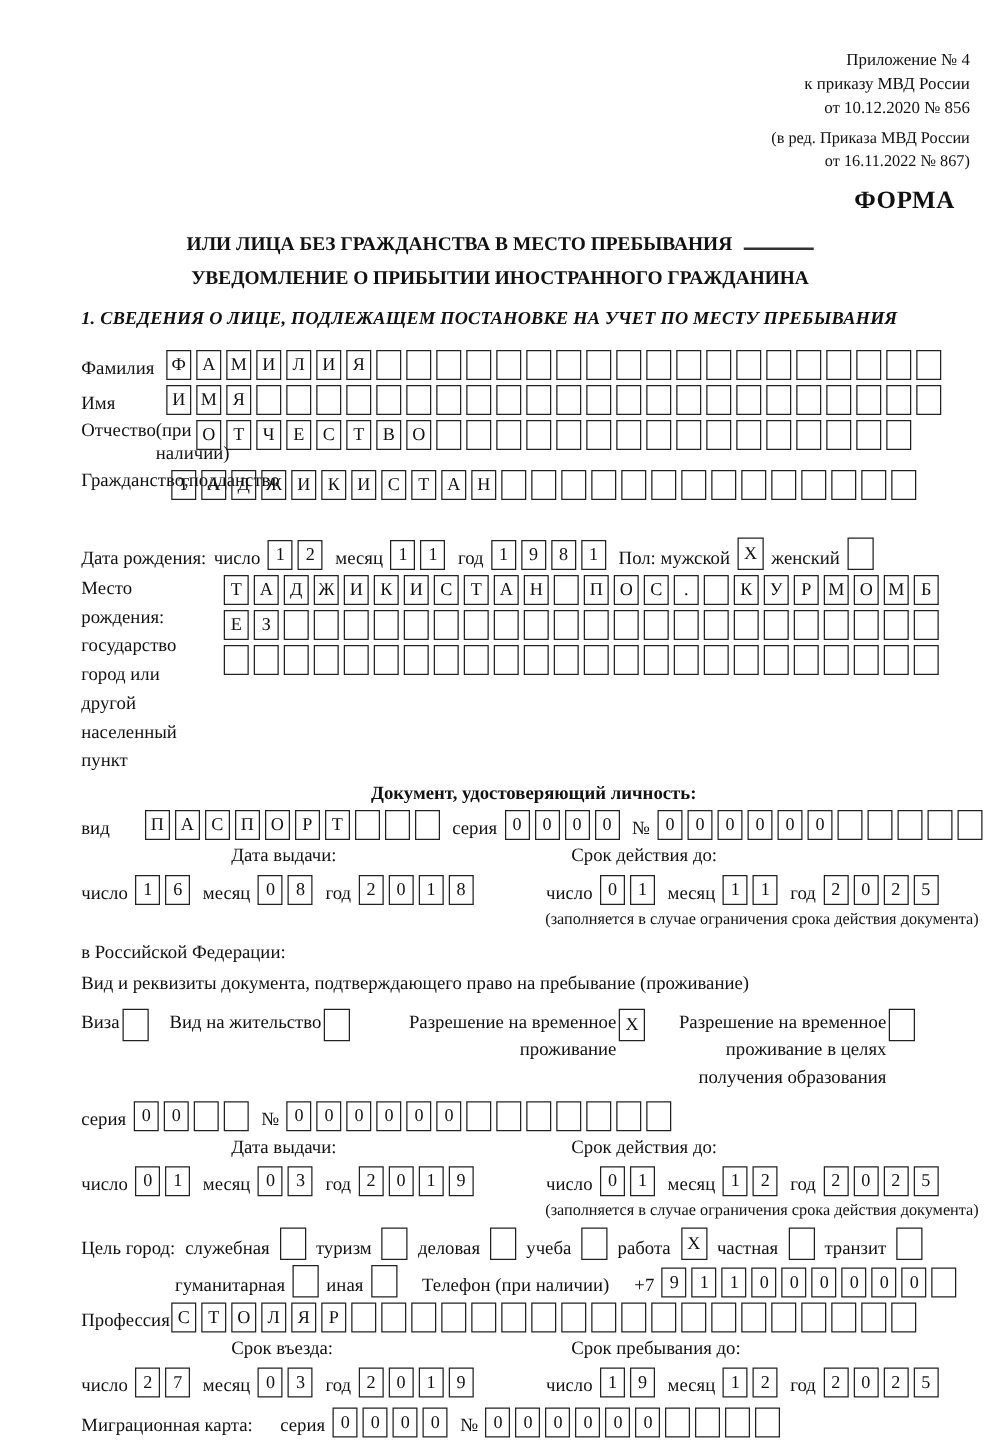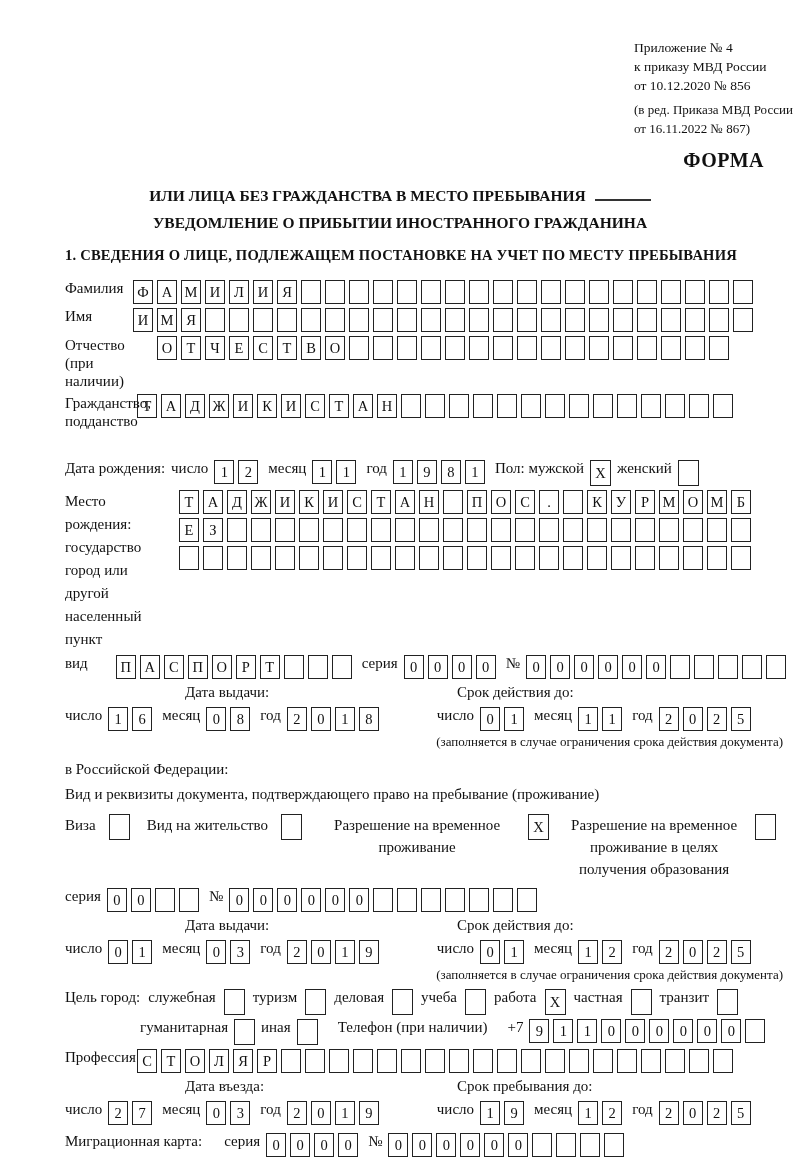--- a/index.html
+++ b/index.html
@@ -1,47 +1,47 @@
 <!DOCTYPE html>
 <html><head>
 <meta charset="utf-8">
 <style>
   html,body{margin:0;padding:0;background:#fff;}
   .page{width:800px;height:1163px;position:relative;background:#ffffff;color:#111;
         font-family:"Liberation Serif",serif;overflow:hidden;}
-  .hdr{position:absolute;top:38px;left:634px;font-size:13.5px;line-height:19px;}
+  .hdr{position:absolute;top:38px;left:617px;font-size:13.5px;line-height:19px;text-align:right;}
   .hdr .sub{margin-top:5px;font-size:13px;}
   .forma{position:absolute;top:149px;right:36px;font-weight:700;font-size:20px;letter-spacing:.5px;}
   .title{position:absolute;top:182px;left:30px;right:30px;text-align:center;font-weight:700;
          font-size:15.5px;line-height:27px;}
   .uline{display:inline-block;width:56px;border-bottom:2px solid #333;margin-left:9px;}
   .content{position:absolute;top:247px;left:65px;width:724px;}
-  .sec-heading{font-weight:700;font-size:14.6px;letter-spacing:.2px;}
-  .frow{display:flex;align-items:flex-start;column-gap:6px;margin-top:4px;font-size:15px;}
+  .sec-heading{font-weight:700;font-size:14.6px;letter-spacing:.2px;font-style:italic;}
+  .frow{display:flex;align-items:flex-end;column-gap:6px;margin-top:4px;font-size:15px;}
   .frow.top{align-items:flex-start;}
   .cells{display:flex;flex-wrap:nowrap;}
   .cell{flex:none;width:18px;height:22px;border:1.5px solid #222;margin-right:4px;
         text-align:center;font-size:14.5px;line-height:22px;}
   .checkbox{flex:none;display:inline-block;width:19px;height:24px;border:1.6px solid #222;
         text-align:center;font-size:14.5px;line-height:24px;}
   .flabel{flex:none;font-size:15px;}
   .w62{width:62px;}.w66{width:66px;}.w86{width:86px;}
-  .flabel2{flex:none;display:flex;flex-direction:column;font-size:15px;line-height:18px;align-self:flex-start;}
+  .flabel2{flex:none;display:flex;flex-direction:row;font-size:15px;line-height:18px;align-self:flex-start;}
   .mt2{margin-top:2px;gap:28px;}.mt4{margin-top:4px;}.mt6{margin-top:6px;}.mt8{margin-top:8px;}
   .mt12{margin-top:30px;}.mt16{margin-top:16px;}
   .center-bold{text-align:center;font-weight:700;font-size:15px;margin-top:6px;}
   .heads{position:relative;height:19px;font-size:15px;margin-top:5px;}
   .h-left{position:absolute;left:120px;}
   .h-right{position:absolute;left:392px;}
   .note-r{text-align:right;font-size:13px;margin-top:3px;padding-right:6px;}
   .para{font-size:15px;margin-top:7px;line-height:25px;}
   .opt-row{display:flex;align-items:flex-start;column-gap:17px;margin-top:7px;font-size:15px;}
-  .opt{display:flex;align-items:flex-start;column-gap:13px;}
+  .opt{display:flex;align-items:flex-start;column-gap:2px;}
   .optlabel{line-height:22px;}
-  .wrapc{text-align:center;line-height:22px;}
+  .wrapc{text-align:right;line-height:22px;}
   .wrap196{max-width:196px;}
   .wrap176{max-width:176px;}
   .rgap{width:42px;flex:none;}
   .blk{display:flex;margin-top:4px;}
   .blk-label{flex:none;display:flex;flex-direction:column;font-size:15px;}
   .bl23{line-height:23px;width:86px;}
   .blk-rows > .cells{margin-bottom:4px;}
   .indent75{margin-left:75px;}
 </style>
 </head>
@@ -307,20 +307,21 @@
             <span class="cell"></span>
             <span class="cell"></span>
             <span class="cell"></span>
             <span class="cell"></span>
             <span class="cell"></span>
             <span class="cell"></span>
           </div>
       </div>
     </div>
 
+    <div class="center-bold">Документ, удостоверяющий личность:</div>
 
     <div class="frow">
       <span>вид</span>
       <span class="cells" style="margin-left:22px">
           <span class="cell">П</span>
           <span class="cell">А</span>
           <span class="cell">С</span>
           <span class="cell">П</span>
           <span class="cell">О</span>
           <span class="cell">Р</span>
@@ -556,21 +557,21 @@
           <span class="cell"></span>
           <span class="cell"></span>
           <span class="cell"></span>
           <span class="cell"></span>
           <span class="cell"></span>
           <span class="cell"></span>
         </span>
     </div>
 
     <div class="heads mt6">
-      <span class="h-left">Дата въезда:</span>
+      <span class="h-left">Срок въезда:</span>
       <span class="h-right">Срок пребывания до:</span>
     </div>
 
     <div class="frow">
       <span>число</span>
       <span class="cells">
           <span class="cell">2</span>
           <span class="cell">7</span>
         </span>
       <span>месяц</span>

